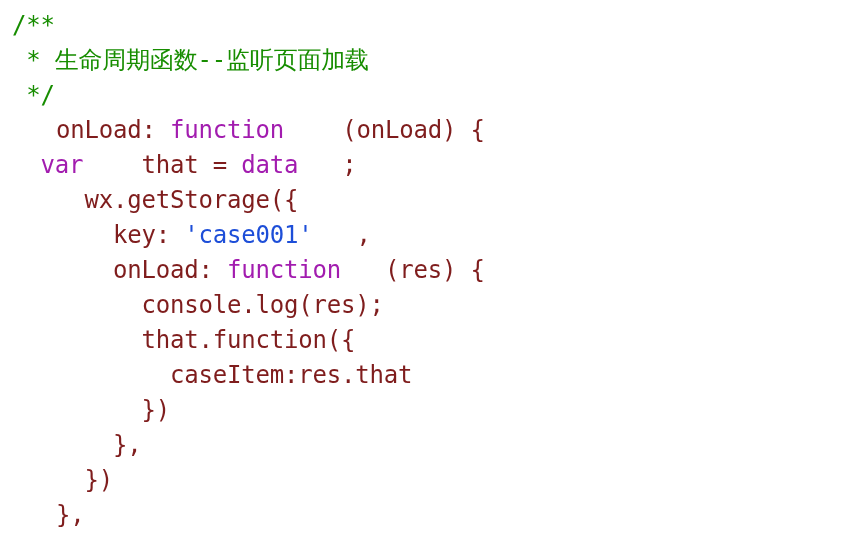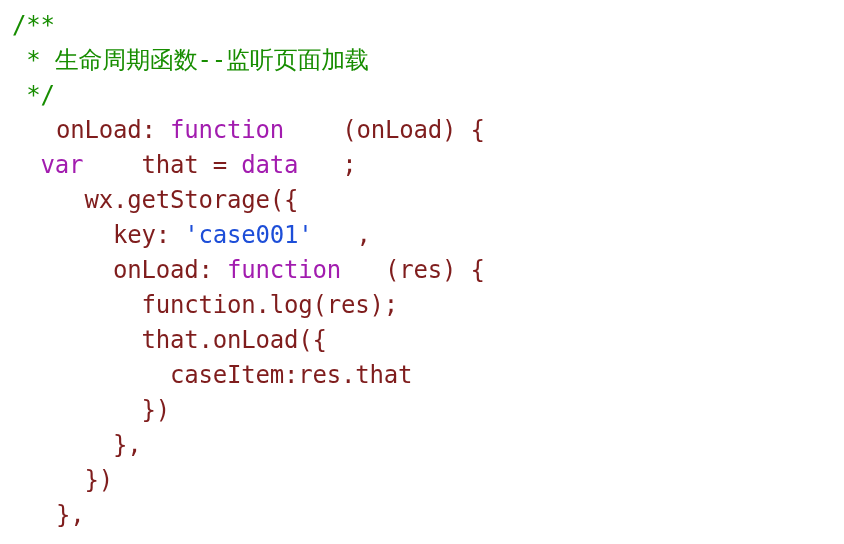--- a/index.html
+++ b/index.html
@@ -32,19 +32,19 @@
 <body>
 
 <pre class="code" id="code-block"><span class="tok comment">/**</span>
 <span class="tok guide"> </span><span class="tok comment">* 生命周期函数--监听页面加载</span>
 <span class="tok guide"> </span><span class="tok comment">*/</span>
 <span class="tok plain">onLoad: </span><span class="tok keyword">function</span><span class="tok plain"> (onLoad) {</span>
 <span class="tok guide">  </span><span class="tok keyword">var</span><span class="tok plain"> that = </span><span class="tok keyword">data</span><span class="tok plain">;</span>
 <span class="tok guide">  </span><span class="tok plain">wx.getStorage({</span>
 <span class="tok guide">    </span><span class="tok plain">key: </span><span class="tok string">'case001'</span><span class="tok plain">,</span>
 <span class="tok guide">    </span><span class="tok plain">onLoad: </span><span class="tok keyword">function</span><span class="tok plain">(res) {</span>
-<span class="tok guide">      </span><span class="tok plain">function.log(res);</span>
-<span class="tok guide">      </span><span class="tok plain">that.onLoad({</span>
+<span class="tok guide">      </span><span class="tok plain">console.log(res);</span>
+<span class="tok guide">      </span><span class="tok plain">that.function({</span>
 <span class="tok guide">        </span><span class="tok plain">caseItem:res.that</span>
 <span class="tok guide">      </span><span class="tok plain">})</span>
 <span class="tok guide">    </span><span class="tok plain">},</span>
 <span class="tok guide">  </span><span class="tok plain">})</span>
 <span class="tok plain">},</span></pre>
 
 </body></html>

